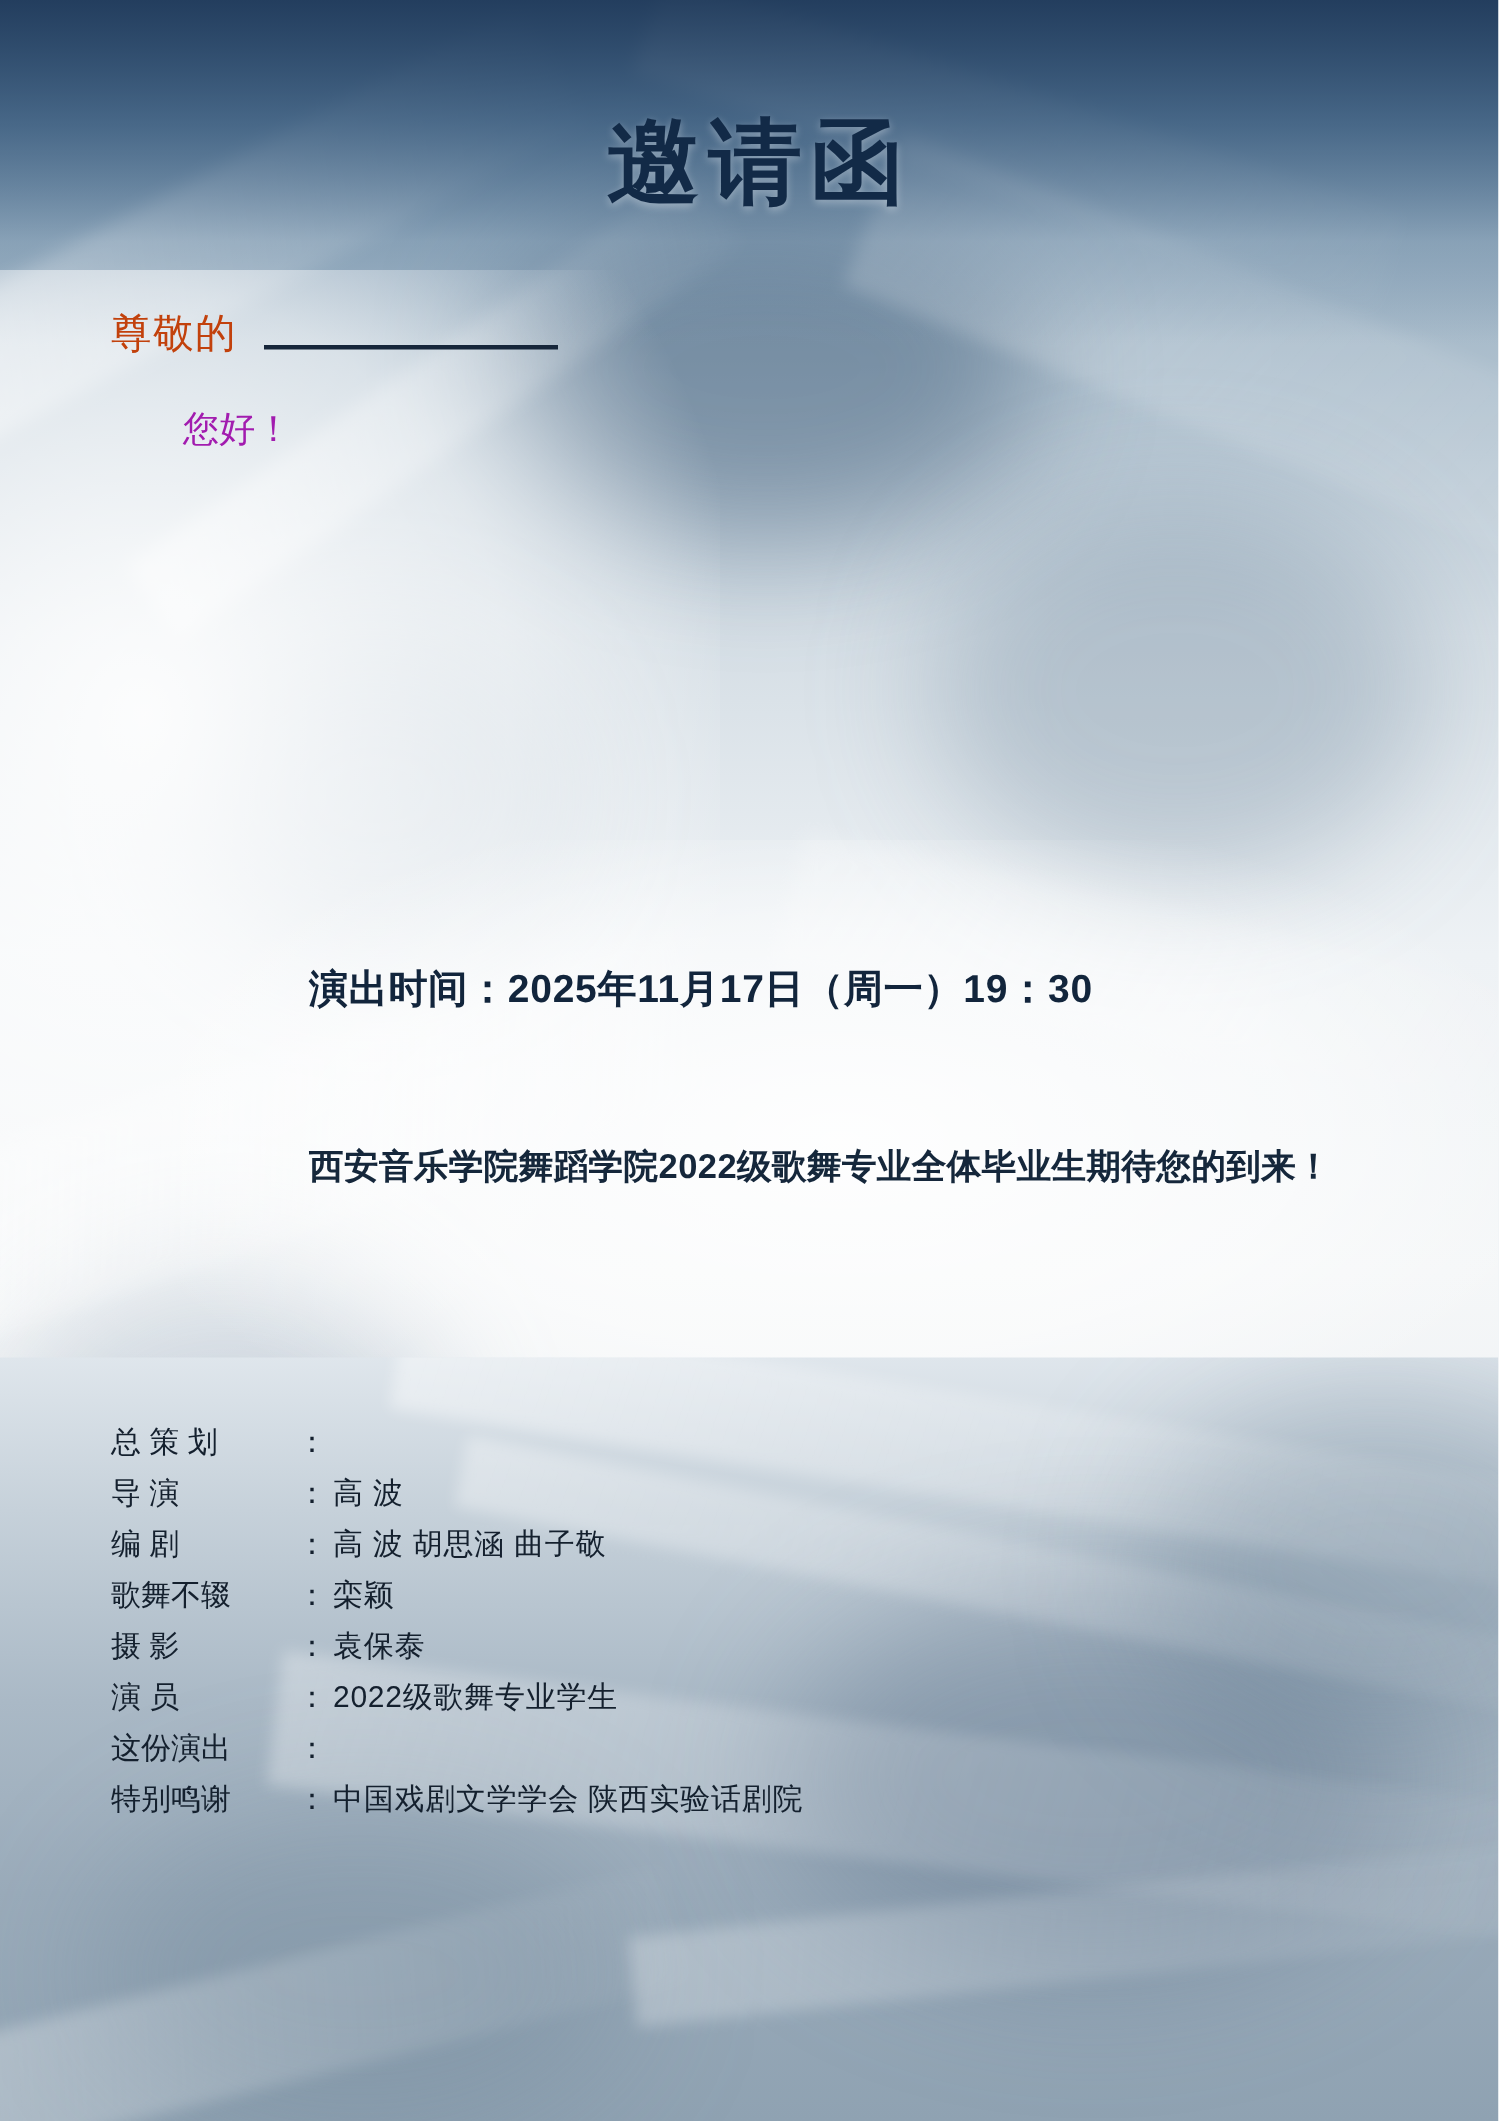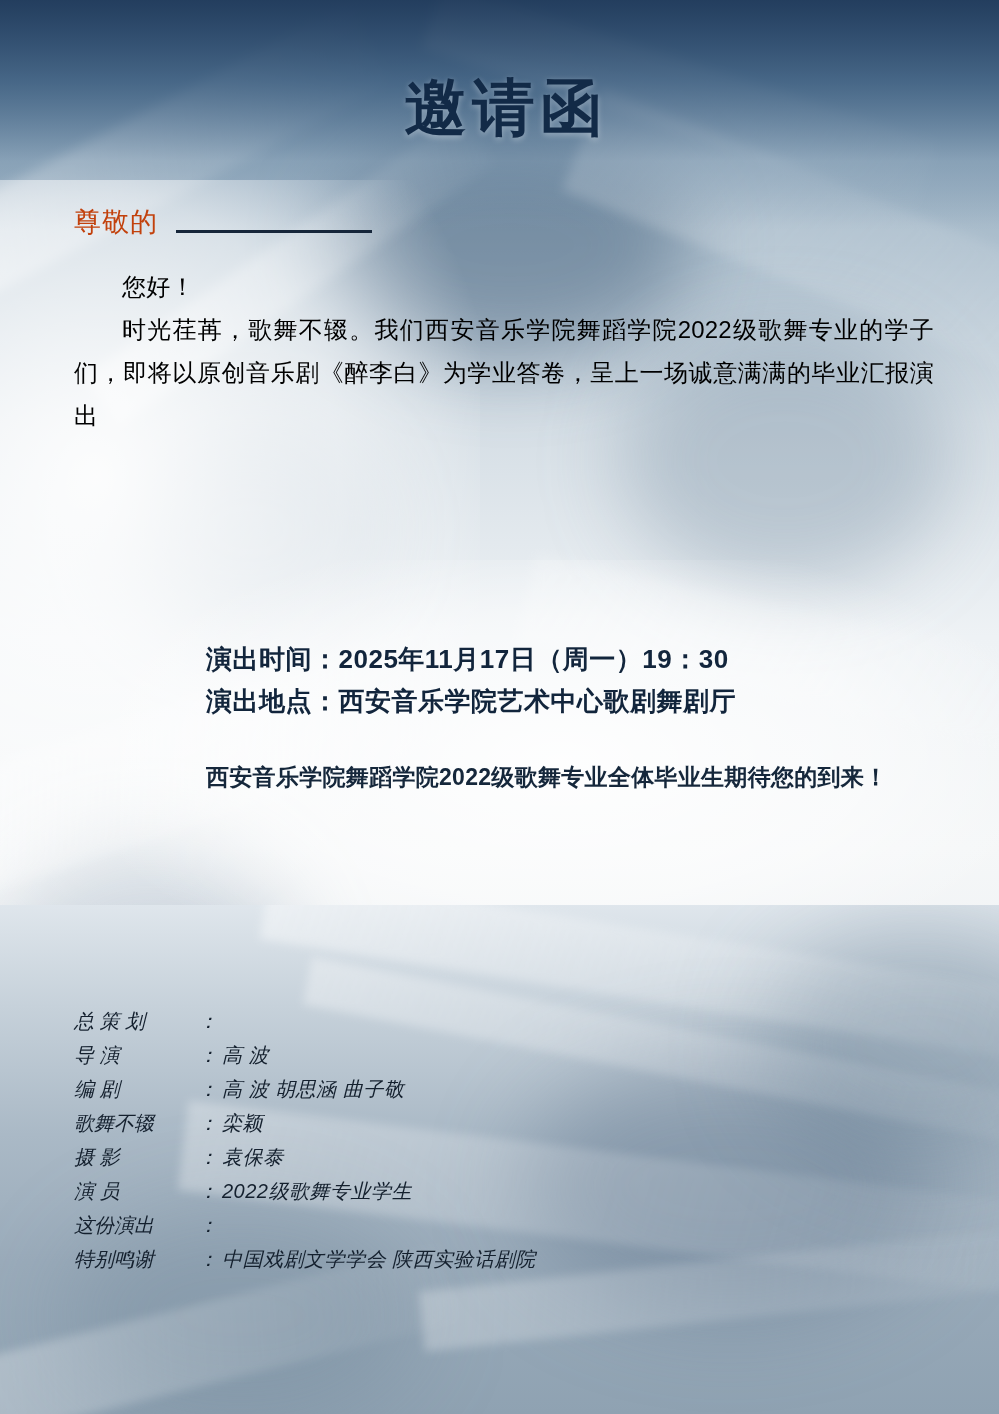--- a/index.html
+++ b/index.html
@@ -140,58 +140,57 @@
     background: #16263a;
     margin-bottom: 7px;
   }
 
   .body-text {
     position: absolute;
     left: 74px; top: 265px;
     width: 860px;
     font-size: 24px;
     line-height: 43px;
-    color: #000000;
+    color: #a21caf;
     letter-spacing: 0.2px;
     text-align: justify;
   }
   .body-text p {
     margin: 0 0 0 0;
     text-indent: 48px;
   }
 
   .details {
     position: absolute;
     left: 206px; top: 638px;
     font-size: 26px;
     line-height: 42px;
     color: #12253c;
     font-weight: bold;
     letter-spacing: 0.5px;
   }
-  .details div { white-space: nowrap; }
+  .details div { white-space: nowrap; text-align: center; }
 
   .closing {
     position: absolute;
     left: 206px; top: 762px;
     font-size: 23px;
     color: #15273b;
     font-weight: bold;
     letter-spacing: 0.3px;
     white-space: nowrap;
     text-align: center;
   }
 
   .credits {
     position: absolute;
-    left: 74px; top: 1004px;
+    left: 74px; top: 945px;
     font-size: 20px;
     line-height: 34px;
     color: #14202e;
-    font-style: italic;
   }
   .credit-row {
     display: flex;
     align-items: baseline;
     white-space: nowrap;
   }
   .credit-label {
     width: 124px;
     flex: 0 0 124px;
   }
@@ -239,30 +238,26 @@
 
     <div class="title">邀请函</div>
 
     <div class="salutation">
       <span class="salutation-text">尊敬的</span>
       <span class="salutation-rule"></span>
     </div>
 
     <div class="body-text">
       <p>您好！</p>
-      <p>时光荏苒，歌舞不辍。我们西安音乐学院舞蹈学院2022级歌舞专业的学子们，即将以原创音乐剧《醉李白》为学业答卷，呈上一场诚意满满的毕业汇报演出</p>
     </div>
 
     <div class="details">
       <div>
         <span>演出时间：</span><span>2025年11月17日（周一）19：30</span>
       </div>
-      <div>
-        <span>演出地点：</span><span>西安音乐学院艺术中心歌剧舞剧厅</span>
-      </div>
     </div>
 
     <div class="closing">西安音乐学院舞蹈学院2022级歌舞专业全体毕业生期待您的到来！</div>
 
     <div class="credits">
       <div class="credit-row">
         <span class="credit-label spaced">总 策 划</span>
         <span class="credit-sep">：</span>
       </div>
       <div class="credit-row">

